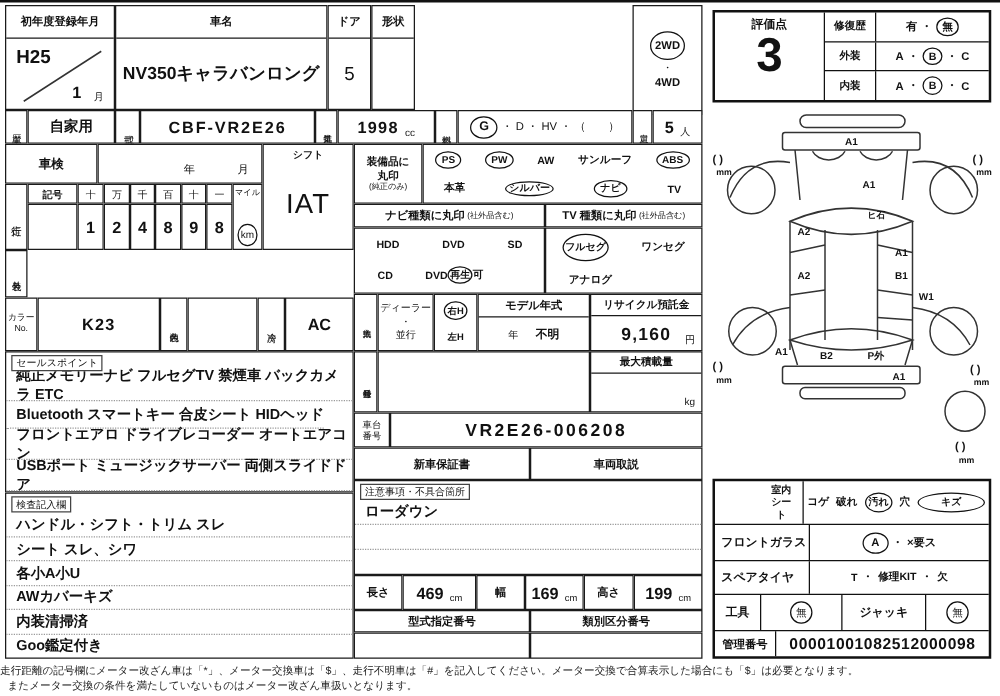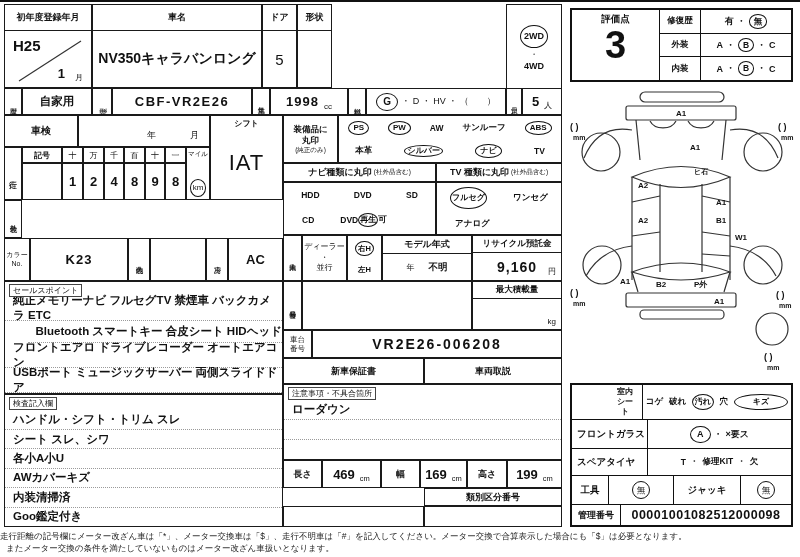--- a/index.html
+++ b/index.html
@@ -170,21 +170,21 @@
   <div class="cell" style="left:150px;top:238px;width:56px;height:43px;">
       <span></span>
     </div>
   <div class="cell" style="left:206px;top:238px;width:22px;height:43px;">
       <span class="v" style="font-size:7.5px;">冷房</span>
     </div>
   <div class="cell" style="left:228px;top:238px;width:55px;height:43px;font-size:13px;font-weight:bold;">
       <span>AC</span>
     </div>
 
-  <div class="cell col" style="left:4px;top:281px;width:279px;height:113px;justify-content:flex-start;align-items:flex-end;padding-top:2px;">
+  <div class="cell col" style="left:4px;top:281px;width:279px;height:113px;justify-content:flex-start;align-items:flex-start;padding-top:2px;">
     <span class="lbox" style="left:4px;top:2px;font-weight:normal;">セールスポイント</span>
     <div style="height:14px;"></div>
     <div class="lineitem" style="height:24px;font-size:11.5px;">純正メモリーナビ フルセグTV 禁煙車 バックカメラ ETC</div>
     <div class="lineitem" style="height:24px;font-size:11.5px;">Bluetooth スマートキー 合皮シート HIDヘッド</div>
     <div class="lineitem" style="height:24px;font-size:11.5px;">フロントエアロ ドライブレコーダー オートエアコン</div>
     <div class="lineitem" style="height:24px;font-size:11.5px;">USBポート ミュージックサーバー 両側スライドドア</div>
   </div>
 
   <div class="cell col" style="left:4px;top:394px;width:279px;height:133px;justify-content:flex-start;align-items:stretch;padding-top:2px;">
     <span class="lbox" style="left:4px;top:2px;font-weight:normal;">検査記入欄</span>
@@ -326,20 +326,23 @@
     <span style="font-size:7.5px;align-self:flex-end;margin:0 0 4px 5px;">cm</span>
   </div>
   <div class="cell hd" style="left:467px;top:460px;width:40px;height:28px;">
       <span>高さ</span>
     </div>
   <div class="cell" style="left:507px;top:460px;width:55px;height:28px;">
     <span style="font-size:13px;font-weight:bold;">199</span>
     <span style="font-size:7.5px;align-self:flex-end;margin:0 0 4px 5px;">cm</span>
   </div>
 
+  <div class="cell hd" style="left:283px;top:488px;width:141px;height:18px;">
+      <span>型式指定番号</span>
+    </div>
   <div class="cell hd" style="left:424px;top:488px;width:138px;height:18px;">
       <span>類別区分番号</span>
     </div>
   <div class="cell" style="left:283px;top:506px;width:141px;height:21px;"></div>
   <div class="cell" style="left:424px;top:506px;width:138px;height:21px;"></div>
 
   <div class="cell nb" style="left:570px;top:8px;width:223px;height:74px;border:2.5px solid #111;padding:0;align-items:stretch;justify-content:flex-start;">
     <div style="width:88px;border-right:1.5px solid #111;display:flex;flex-direction:column;align-items:center;box-sizing:border-box;">
       <span style="font-size:9.5px;font-weight:bold;margin-top:3px;">評価点</span>
       <span style="font-size:38px;font-weight:bold;line-height:1;margin-top:0px;">3</span>

